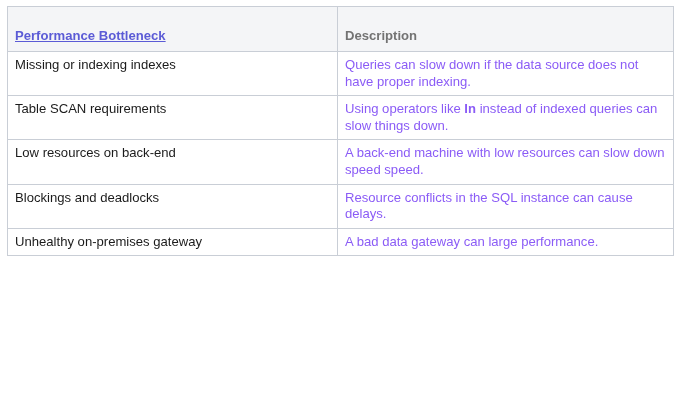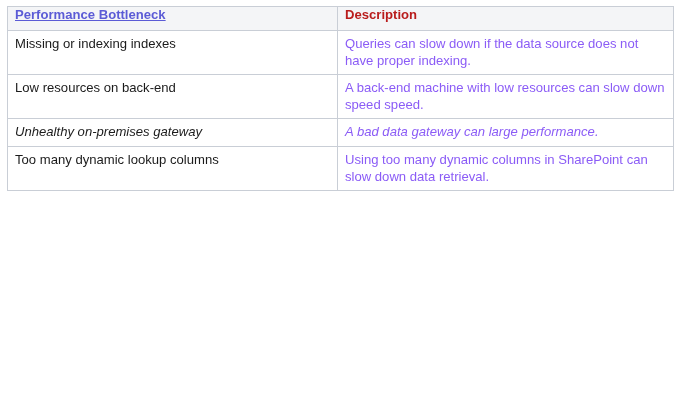--- a/index.html
+++ b/index.html
@@ -40,42 +40,42 @@
     vertical-align: top;
     text-align: left;
     font-size: 13.1px;
     line-height: 16.6px;
     padding: 5px 8px 5px 7px;
     background: #ffffff;
   }
 
   table.bottleneck-table thead th {
     background: #f4f5f7;
-    padding-top: 0;
+    padding-top: 21px;
     padding-bottom: 5px;
     height: 18px;
   }
 
   .hdr-link {
     color: #5b5bd6;
     font-weight: bold;
     text-decoration: underline;
     font-size: 13.1px;
     cursor: pointer;
   }
 
   .hdr-plain {
-    color: #b91c1c;
+    color: #737373;
     font-weight: bold;
     font-size: 13.1px;
   }
 
   
   tbody tr.tall td { height: 30px; }
-  tbody tr.short td { height: 12px; font-style: italic; }
+  tbody tr.short td { height: 12px; }
 
   td.cell-bottleneck { color: #1b1b1b; }
   td.cell-description { color: #8b5cf6; }
 
   .emph { font-weight: bold; }
 </style>
 </head>
 <body>
 
 <div id="page">
@@ -93,26 +93,30 @@
           <span class="hdr-plain">Description</span>
         </th>
       </tr>
     </thead>
     <tbody id="table-body">
         <tr class="tall">
           <td class="cell-bottleneck">Missing or indexing indexes</td>
           <td class="cell-description">Queries can slow down if the data source does not have proper indexing.</td>
         </tr>
         <tr class="tall">
+          <td class="cell-bottleneck">Table SCAN requirements</td>
+          <td class="cell-description"><span>Using operators like </span><span class="emph">In</span><span> instead of indexed queries can slow things down.</span></td>
+        </tr>
+        <tr class="tall">
           <td class="cell-bottleneck">Low resources on back-end</td>
           <td class="cell-description">A back-end machine with low resources can slow down speed speed.</td>
+        </tr>
+        <tr class="tall">
+          <td class="cell-bottleneck">Blockings and deadlocks</td>
+          <td class="cell-description">Resource conflicts in the SQL instance can cause delays.</td>
         </tr>
         <tr class="short">
           <td class="cell-bottleneck">Unhealthy on-premises gateway</td>
           <td class="cell-description">A bad data gateway can large performance.</td>
-        </tr>
-        <tr class="tall">
-          <td class="cell-bottleneck">Too many dynamic lookup columns</td>
-          <td class="cell-description">Using too many dynamic columns in SharePoint can slow down data retrieval.</td>
         </tr>
       </tbody>
   </table>
 </div>
 
 </body></html>

